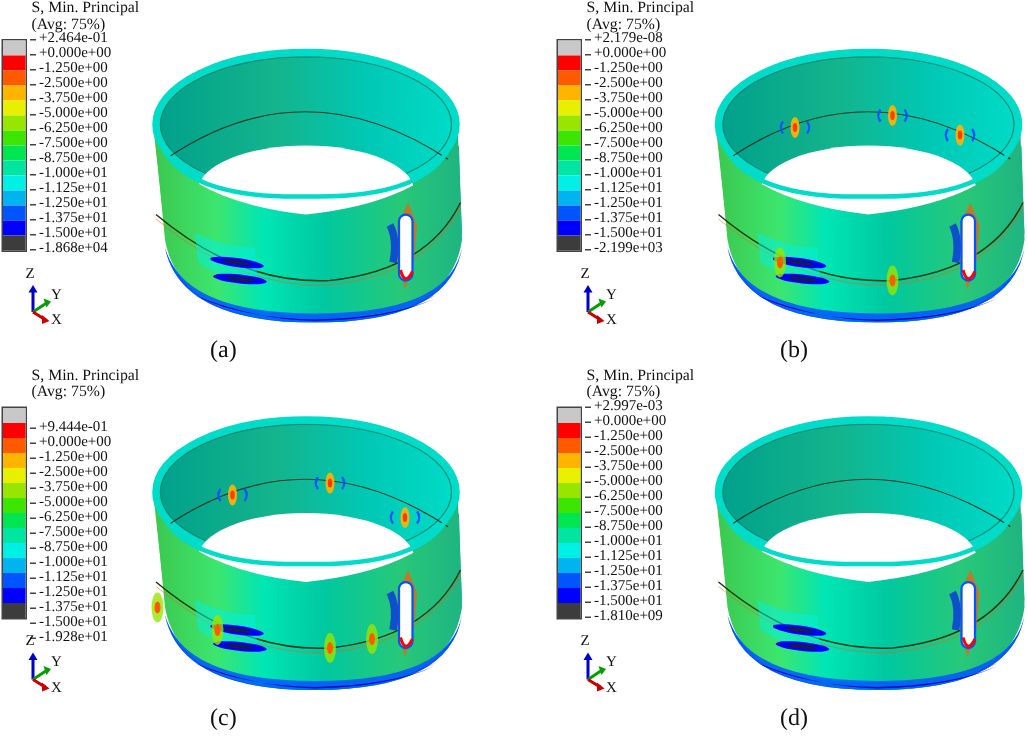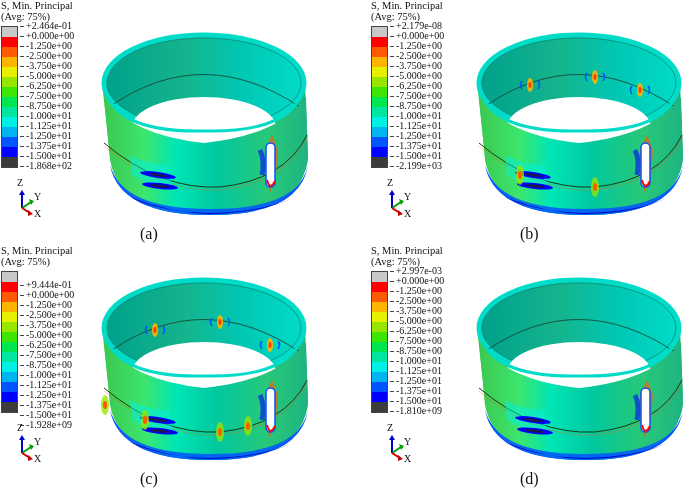--- a/index.html
+++ b/index.html
@@ -1,19 +1,19 @@
 <!DOCTYPE html>
 <html><head>
 <meta charset="utf-8">
 <style>
   html, body { margin:0; padding:0; background:#ffffff; }
   body { width:685px; height:494px; position:relative; overflow:hidden;
          font-family:"Liberation Serif", "DejaVu Serif", serif; color:#111; }
   .panel { position:absolute; width:342px; height:247px; }
-  .legend-title { position:absolute; left:1px; font-size:10.5px; line-height:11px; white-space:nowrap; }
+  .legend-title { position:absolute; left:1px; font-size:10.5px; line-height:11px; white-space:nowrap;padding-left:20px; }
   .legend-bar { position:absolute; left:1px; width:17px; border:1px solid #444; box-sizing:border-box; }
   .legend-band { height:10px; width:100%; }
   .legend-labels { position:absolute; left:20px; font-size:10px; line-height:10px; }
   .legend-label { height:10px; white-space:nowrap; position:relative; padding-left:6px; }
   .legend-label::before { content:""; position:absolute; left:0; top:5px; width:4px; border-top:1px solid #444; }
   .triad { position:absolute; width:40px; height:40px; }
   .cyl { position:absolute; }
   .caption { position:absolute; font-size:16px; }
 </style>
 </head>
@@ -47,21 +47,21 @@
         <div class="legend-label">-3.750e+00</div>
         <div class="legend-label">-5.000e+00</div>
         <div class="legend-label">-6.250e+00</div>
         <div class="legend-label">-7.500e+00</div>
         <div class="legend-label">-8.750e+00</div>
         <div class="legend-label">-1.000e+01</div>
         <div class="legend-label">-1.125e+01</div>
         <div class="legend-label">-1.250e+01</div>
         <div class="legend-label">-1.375e+01</div>
         <div class="legend-label">-1.500e+01</div>
-        <div class="legend-label">-1.868e+02</div>
+        <div class="legend-label">-1.868e+04</div>
       </div>
       <div class="triad" style="left: 12px; top: 180px;">
     <svg width="40" height="40" viewBox="0 0 40 40" xmlns="http://www.w3.org/2000/svg">
       <line x1="10" y1="28" x2="10" y2="14" stroke="#0000c8" stroke-width="2"></line>
       <polygon points="7,15 13,15 10,10" fill="#0000c8"></polygon>
       <line x1="10" y1="28" x2="19" y2="22" stroke="#00a000" stroke-width="2"></line>
       <polygon points="17,19 22,21 19,25" fill="#00a000"></polygon>
       <line x1="10" y1="28" x2="18" y2="33" stroke="#c80000" stroke-width="2"></line>
       <polygon points="16,30 21,34 16,36" fill="#c80000"></polygon>
     </svg>
@@ -274,21 +274,21 @@
         <div class="legend-label">-3.750e+00</div>
         <div class="legend-label">-5.000e+00</div>
         <div class="legend-label">-6.250e+00</div>
         <div class="legend-label">-7.500e+00</div>
         <div class="legend-label">-8.750e+00</div>
         <div class="legend-label">-1.000e+01</div>
         <div class="legend-label">-1.125e+01</div>
         <div class="legend-label">-1.250e+01</div>
         <div class="legend-label">-1.375e+01</div>
         <div class="legend-label">-1.500e+01</div>
-        <div class="legend-label">-1.928e+09</div>
+        <div class="legend-label">-1.928e+01</div>
       </div>
       <div class="triad" style="left: 12px; top: 180px;">
     <svg width="40" height="40" viewBox="0 0 40 40" xmlns="http://www.w3.org/2000/svg">
       <line x1="10" y1="28" x2="10" y2="14" stroke="#0000c8" stroke-width="2"></line>
       <polygon points="7,15 13,15 10,10" fill="#0000c8"></polygon>
       <line x1="10" y1="28" x2="19" y2="22" stroke="#00a000" stroke-width="2"></line>
       <polygon points="17,19 22,21 19,25" fill="#00a000"></polygon>
       <line x1="10" y1="28" x2="18" y2="33" stroke="#c80000" stroke-width="2"></line>
       <polygon points="16,30 21,34 16,36" fill="#c80000"></polygon>
     </svg>

